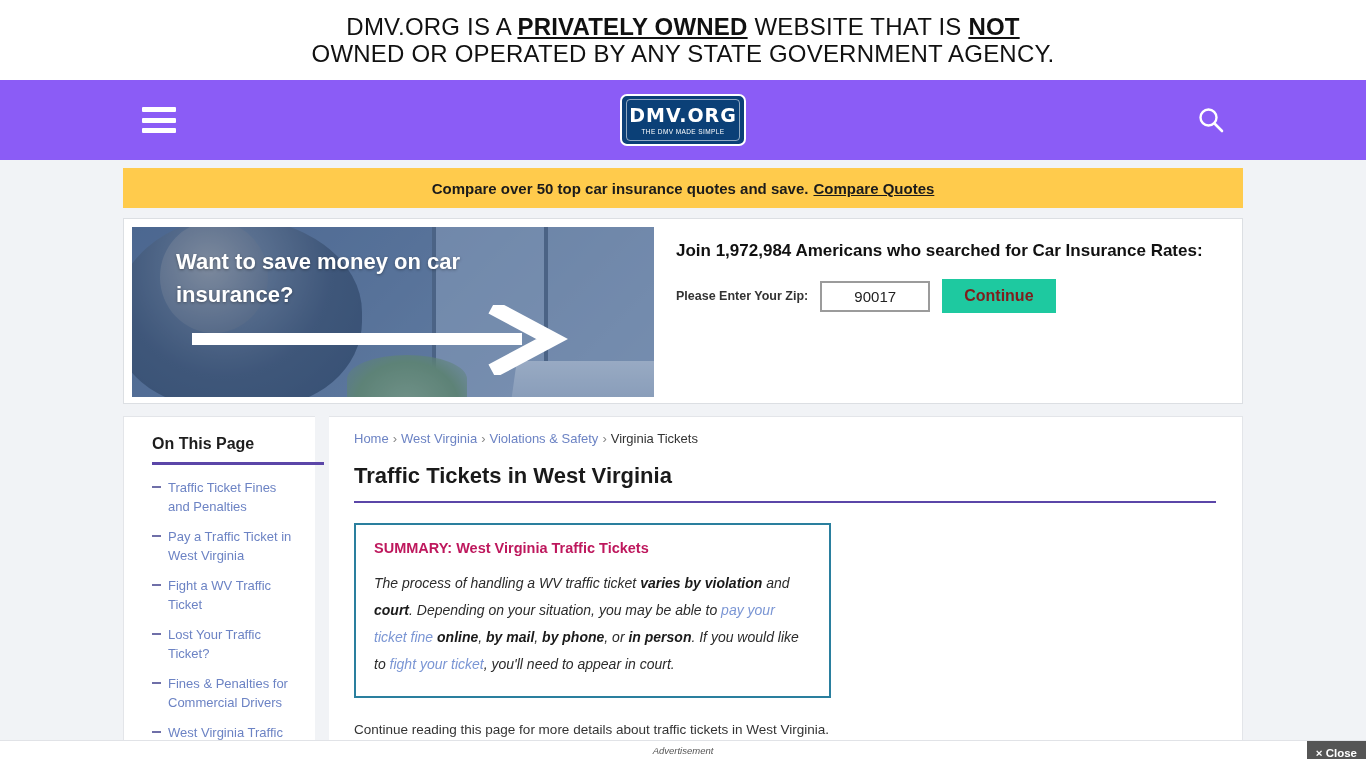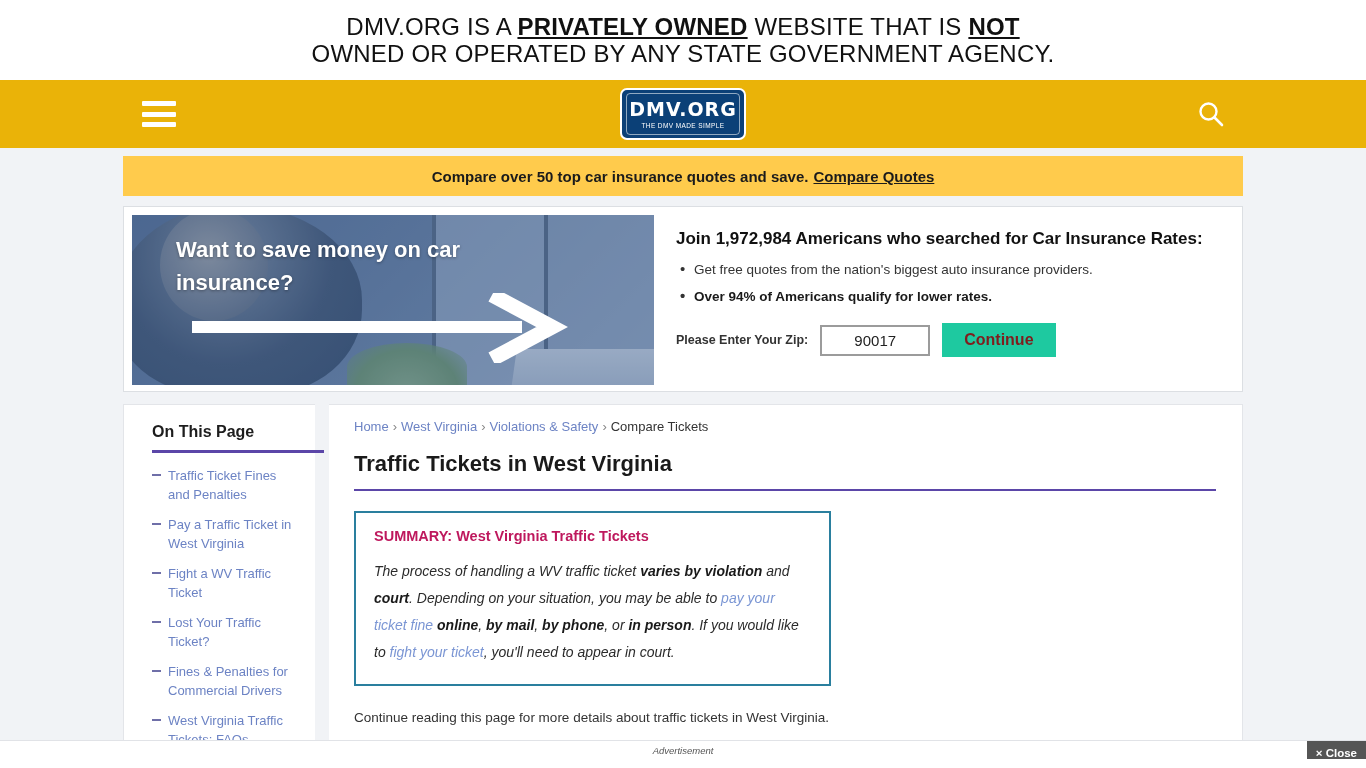--- a/index.html
+++ b/index.html
@@ -20,22 +20,22 @@
     color: #111;
     font-size: 24px;
     line-height: 27px;
     letter-spacing: .2px;
     font-family: "Liberation Sans", sans-serif;
   }
   .disclaimer u { text-decoration: underline; font-weight: bold; }
 
   
   .header {
-    background: #eab308;
-    height: 68px;
+    background: #8b5cf6;
+    height: 80px;
     display: flex; align-items: center;
     position: relative;
   }
   .hamburger {
     position: absolute; left: 142px; top: 50%;
     transform: translateY(-50%);
     width: 34px; height: 26px;
     display: flex; flex-direction: column; justify-content: space-between;
     cursor: pointer;
   }
@@ -323,24 +323,20 @@
       <div class="hero-arrow">
         <svg width="390" height="70" viewBox="0 0 390 70">
           <rect x="0" y="28" width="330" height="12" fill="#ffffff"></rect>
           <polyline points="300,2 360,34 300,66" fill="none" stroke="#ffffff" stroke-width="15"></polyline>
         </svg>
       </div>
     </div>
 
     <div class="hero-right">
       <div class="hero-head">Join 1,972,984 Americans who searched for Car Insurance Rates:</div>
-      <ul>
-        <li>Get free quotes from the nation's biggest auto insurance providers.</li>
-        <li class="bold">Over 94% of Americans qualify for lower rates.</li>
-      </ul>
       <div class="zip-row">
         <span class="zip-label">Please Enter Your Zip:</span>
         <input class="zip-input" type="text" value="90017" style="">
         <button class="continue-btn">Continue</button>
       </div>
     </div>
 
   </div>
 </div>
 
@@ -357,21 +353,21 @@
       <li><a href="#">Fines &amp; Penalties for Commercial Drivers</a></li>
       <li><a href="#">West Virginia Traffic Tickets: FAQs</a></li>
     </ul>
 
     <div class="share-title">Share This Page</div>
 
   </div>
 
   <div class="content">
     <div class="breadcrumb">
-      <a href="#">Home</a><span class="sep">›</span><a href="#">West Virginia</a><span class="sep">›</span><a href="#">Violations &amp; Safety</a><span class="sep">›</span><span class="current">Compare Tickets</span>
+      <a href="#">Home</a><span class="sep">›</span><a href="#">West Virginia</a><span class="sep">›</span><a href="#">Violations &amp; Safety</a><span class="sep">›</span><span class="current">Virginia Tickets</span>
     </div>
 
     <div class="page-title">Traffic Tickets in West Virginia</div>
     <div class="title-rule"></div>
 
     <div class="summary-box">
       <div class="summary-head">SUMMARY: West Virginia Traffic Tickets</div>
       <div class="summary-body"><span>The process of handling a WV traffic ticket </span><b>varies by violation</b><span> and </span><b>court</b><span>. Depending on your situation, you may be able to </span><a href="#">pay your ticket fine</a><span> </span><b>online</b><span>, </span><b>by mail</b><span>, </span><b>by phone</b><span>, or </span><b>in person</b><span>. If you would like to </span><a href="#">fight your ticket</a><span>, you'll need to appear in court.</span></div>
     </div>
 

